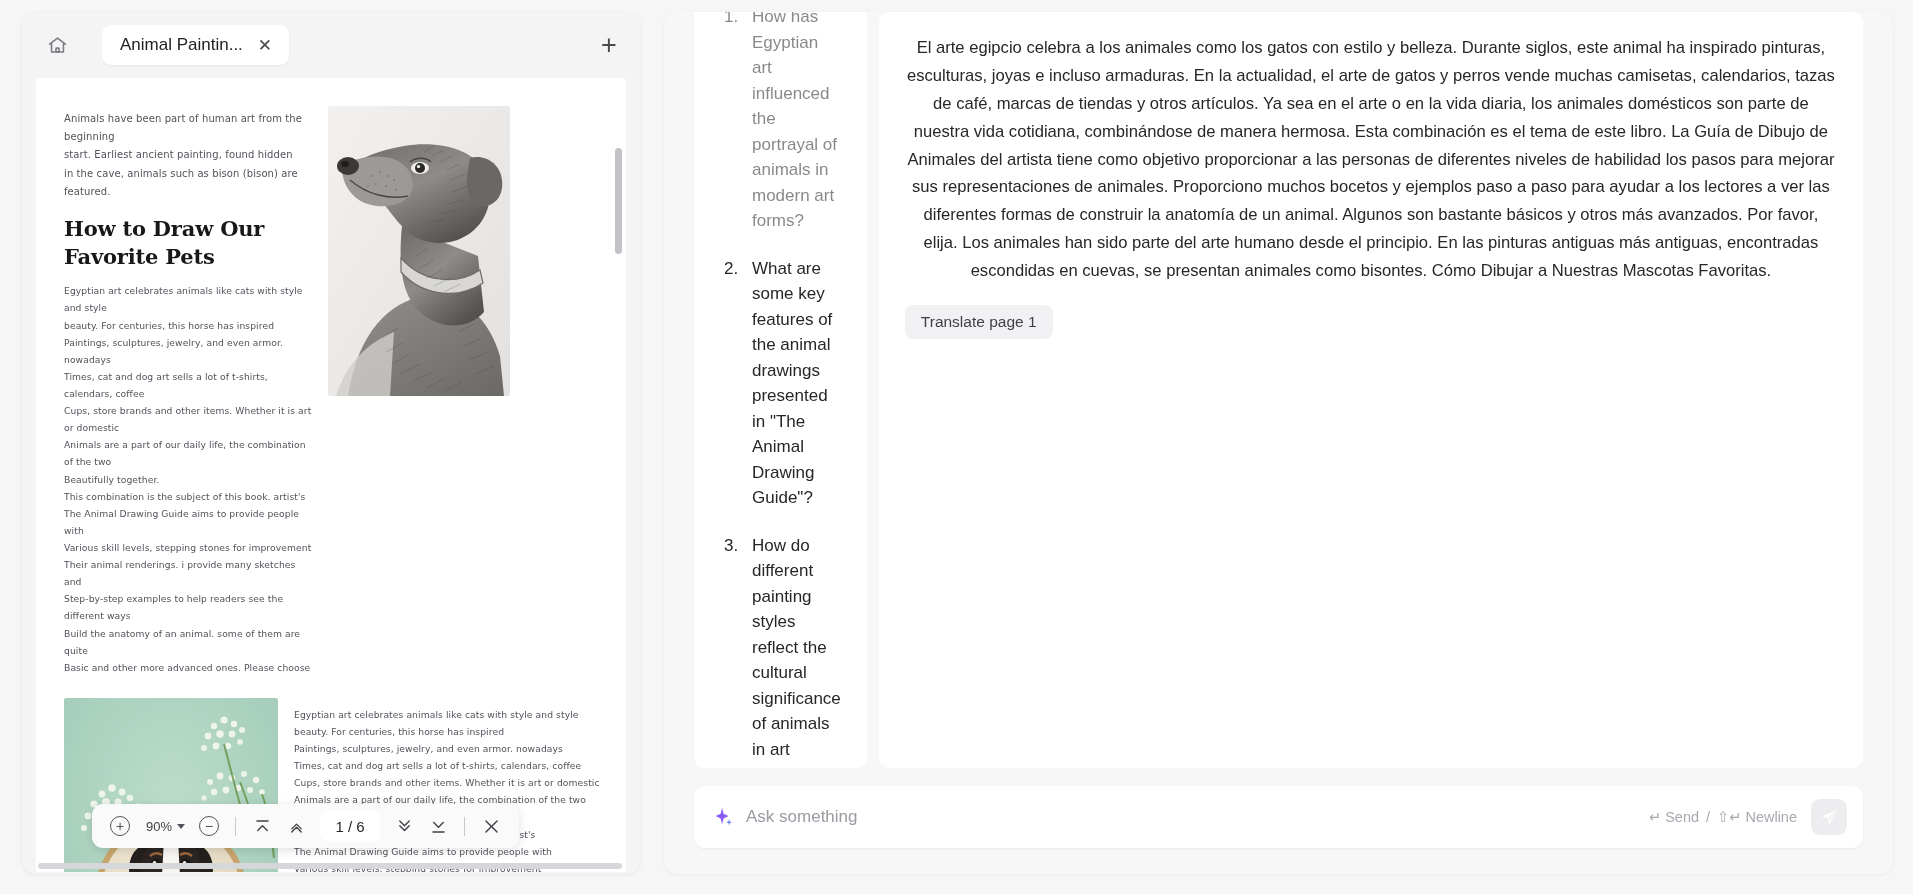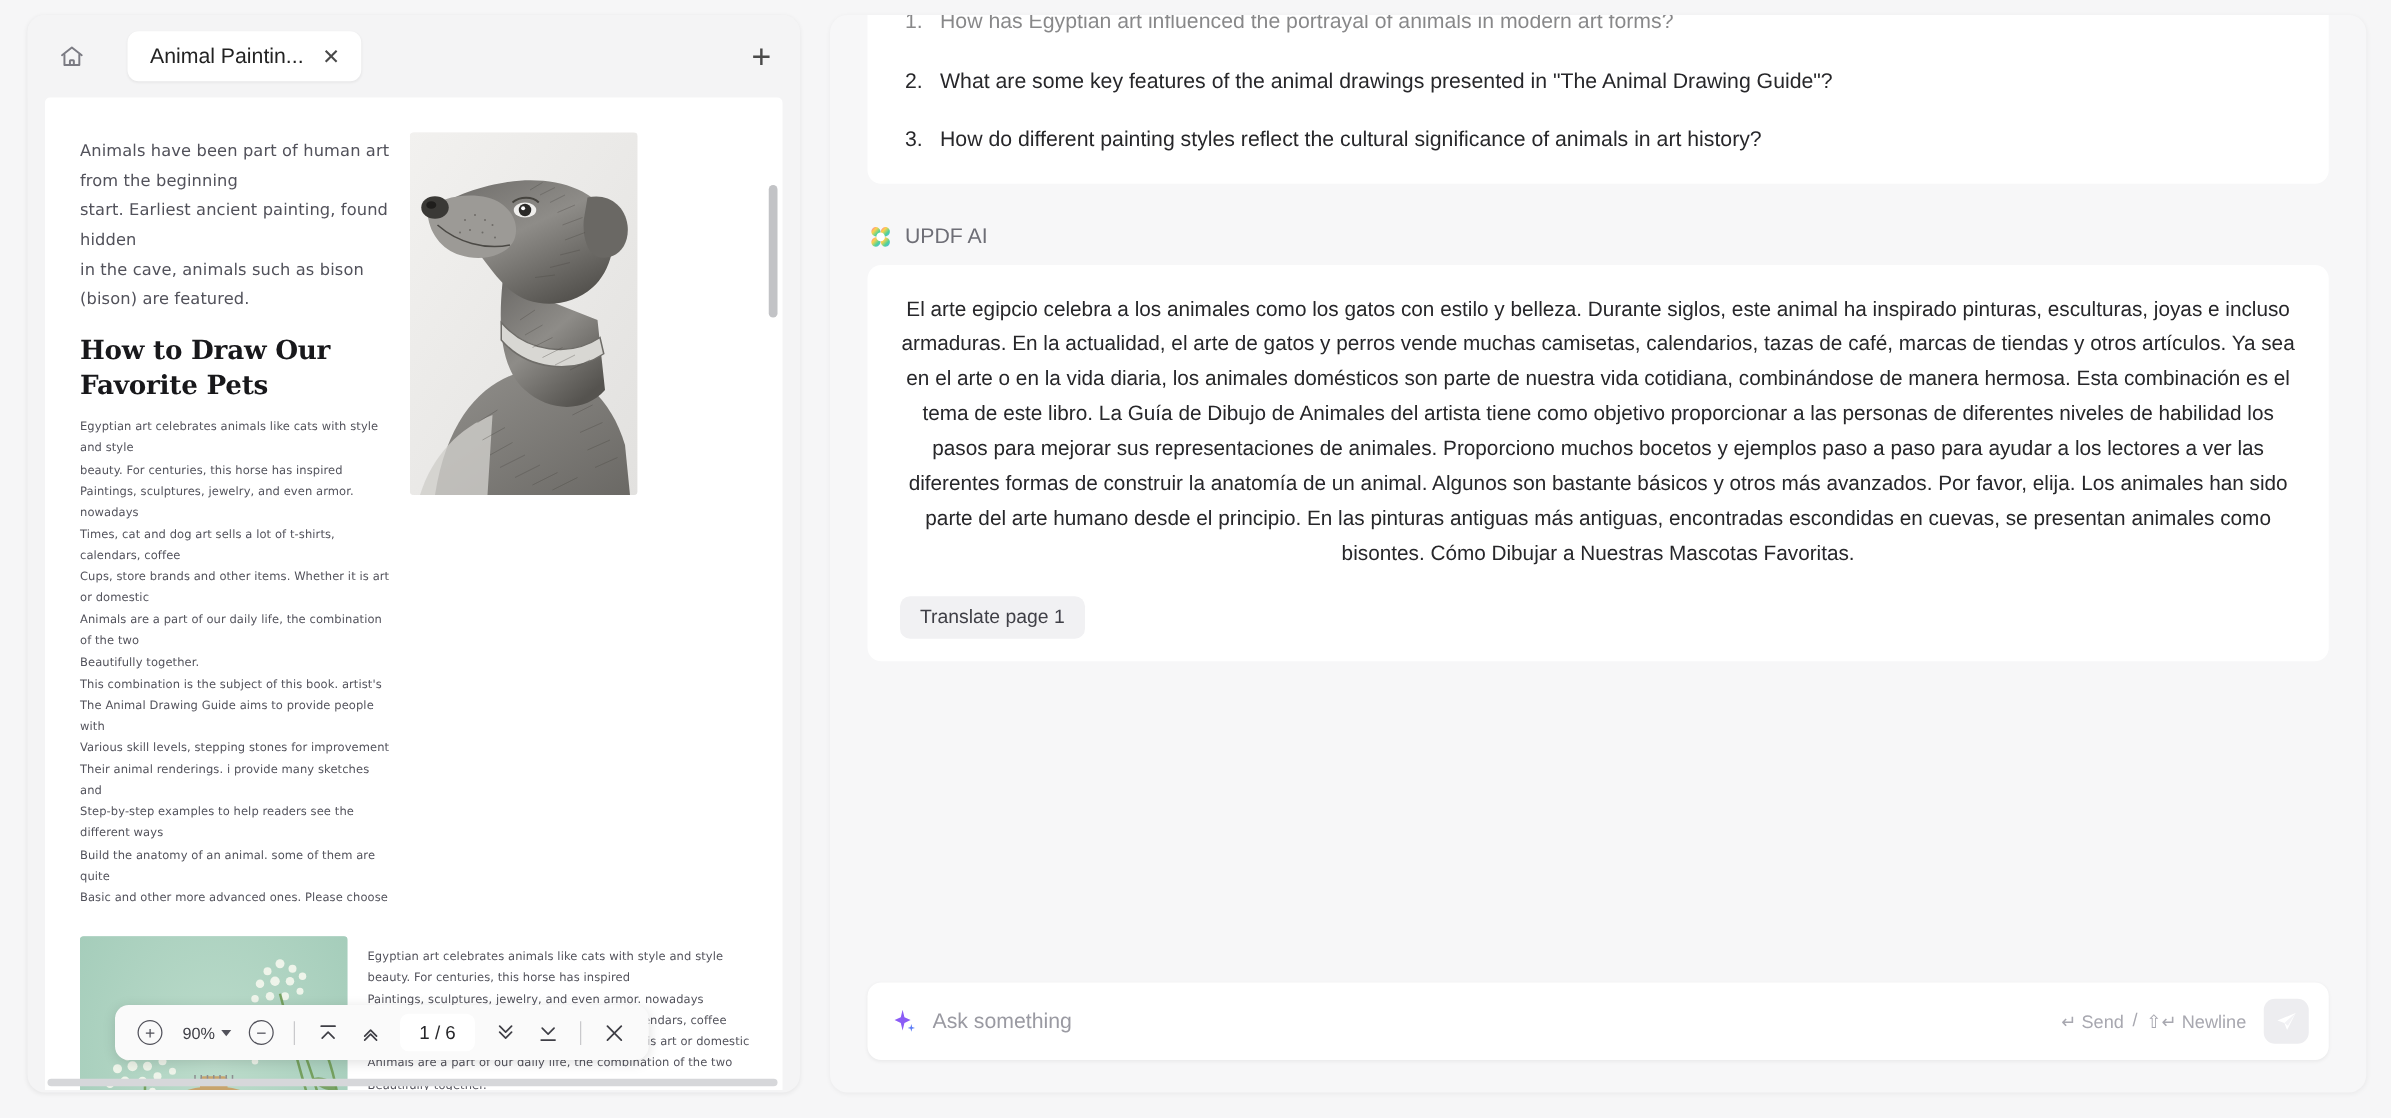--- a/index.html
+++ b/index.html
@@ -54,21 +54,21 @@
     border-radius: 4px 4px 0 0;
     overflow: hidden;
   }
   #page {
     position: absolute; left: 0; top: 0; right: 0;
     padding: 22px 26px 0 28px;
     width: 590px;
   }
   .pdf-pre {
     font-family: "DejaVu Sans", sans-serif;
-    font-size: 13px; line-height: 1.82; color: #52525b; letter-spacing: .1px;
+    font-size: 10px; line-height: 1.82; color: #52525b; letter-spacing: .1px;
   }
   .pdf-h1 {
     font-family: "DejaVu Serif", serif;
     font-weight: 700; font-size: 21px; line-height: 1.32;
     color: #18181b; margin: 14px 0 12px 0; letter-spacing: -.2px;
   }
   .pdf-body {
     font-family: "DejaVu Sans", sans-serif;
     font-size: 9.2px; line-height: 1.86; color: #52525b; letter-spacing: .08px;
   }
@@ -147,21 +147,21 @@
     justify-content: flex-end; padding: 0 36px;
   }
   #clear-btn {
     height: 38px; padding: 0 22px; display: flex; align-items: center;
     background: #eeeef0; border-radius: 19px;
     font-size: 16.5px; color: #52525b; cursor: pointer; white-space: nowrap;
   }
 
   #chat {
     flex: 1; overflow: hidden; position: relative;
-    padding: 0 30px; display: flex; flex-direction: column; gap: 0;
+    padding: 0 30px; display: flex; gap: 12px;
   }
   .card {
     background: #fff; border-radius: 11px; padding: 20px 26px;
   }
   #suggestions-card {
     margin-top: -18px; padding-top: 10px; padding-bottom: 22px;
   }
   ol.suggestions { list-style: none; counter-reset: s; }
   ol.suggestions li {
     counter-increment: s; position: relative;
@@ -562,41 +562,20 @@
 
       <div class="card" id="suggestions-card">
         <ol class="suggestions">
           <li id="sugg-1">How has Egyptian art influenced the portrayal of animals in modern art forms?</li>
           <li>What are some key features of the animal drawings presented in "The Animal Drawing Guide"?</li>
           <li>How do different painting styles reflect the cultural significance of animals in art history?</li>
         </ol>
       </div>
 
 
-      <div id="ai-brand">
-        <svg width="21" height="21" viewBox="0 0 40 40">
-          <defs>
-            <linearGradient id="cl1" x1="0" y1="0" x2="1" y2="1">
-              <stop offset="0" stop-color="#ff6fae"></stop>
-                <stop offset=".33" stop-color="#ffd24a"></stop>
-              <stop offset=".66" stop-color="#4fd39a"></stop>
-                <stop offset="1" stop-color="#5aa9ff"></stop>
-            </linearGradient>
-          </defs>
-          <path d="M20 7 C20 2.5 15.5 0.5 12 2.6 C8.5 4.6 8.2 9 11.3 11.3 L14 13.3 L11.3 15.3 C8.2 17.6 8.5 22 12 24 C15.5 26.1 20 24.1 20 19.6 Z" fill="none"></path>
-          <g fill="url(#cl1)">
-            <path d="M20 20 C20 20 11.5 20.5 8 17 C4.5 13.5 5.6 7.6 9.8 5.6 C14 3.6 19 6.6 19.7 11 C20.2 14.2 20 20 20 20 Z"></path>
-            <path d="M20 20 C20 20 28.5 20.5 32 17 C35.5 13.5 34.4 7.6 30.2 5.6 C26 3.6 21 6.6 20.3 11 C19.8 14.2 20 20 20 20 Z"></path>
-            <path d="M20 20 C20 20 11.5 19.5 8 23 C4.5 26.5 5.6 32.4 9.8 34.4 C14 36.4 19 33.4 19.7 29 C20.2 25.8 20 20 20 20 Z"></path>
-            <path d="M20 20 C20 20 28.5 19.5 32 23 C35.5 26.5 34.4 32.4 30.2 34.4 C26 36.4 21 33.4 20.3 29 C19.8 25.8 20 20 20 20 Z"></path>
-          </g>
-          <circle cx="20" cy="20" r="6.6" fill="#ffffff"></circle>
-        </svg>
-        <span id="ai-brand-name">UPDF AI</span>
-      </div>
 
       <div class="card" id="answer-card">
         <div id="answer-text">El arte egipcio celebra a los animales como los gatos con estilo y belleza. Durante siglos, este animal ha inspirado pinturas, esculturas, joyas e incluso armaduras. En la actualidad, el arte de gatos y perros vende muchas camisetas, calendarios, tazas de café, marcas de tiendas y otros artículos. Ya sea en el arte o en la vida diaria, los animales domésticos son parte de nuestra vida cotidiana, combinándose de manera hermosa. Esta combinación es el tema de este libro. La Guía de Dibujo de Animales del artista tiene como objetivo proporcionar a las personas de diferentes niveles de habilidad los pasos para mejorar sus representaciones de animales. Proporciono muchos bocetos y ejemplos paso a paso para ayudar a los lectores a ver las diferentes formas de construir la anatomía de un animal. Algunos son bastante básicos y otros más avanzados. Por favor, elija. Los animales han sido parte del arte humano desde el principio. En las pinturas antiguas más antiguas, encontradas escondidas en cuevas, se presentan animales como bisontes. Cómo Dibujar a Nuestras Mascotas Favoritas.</div>
         <div id="translate-chip">Translate page 1</div>
       </div>
     </div>
 
     <div id="composer-wrap">
       <div id="composer">
         <svg width="22" height="22" viewBox="0 0 24 24">

